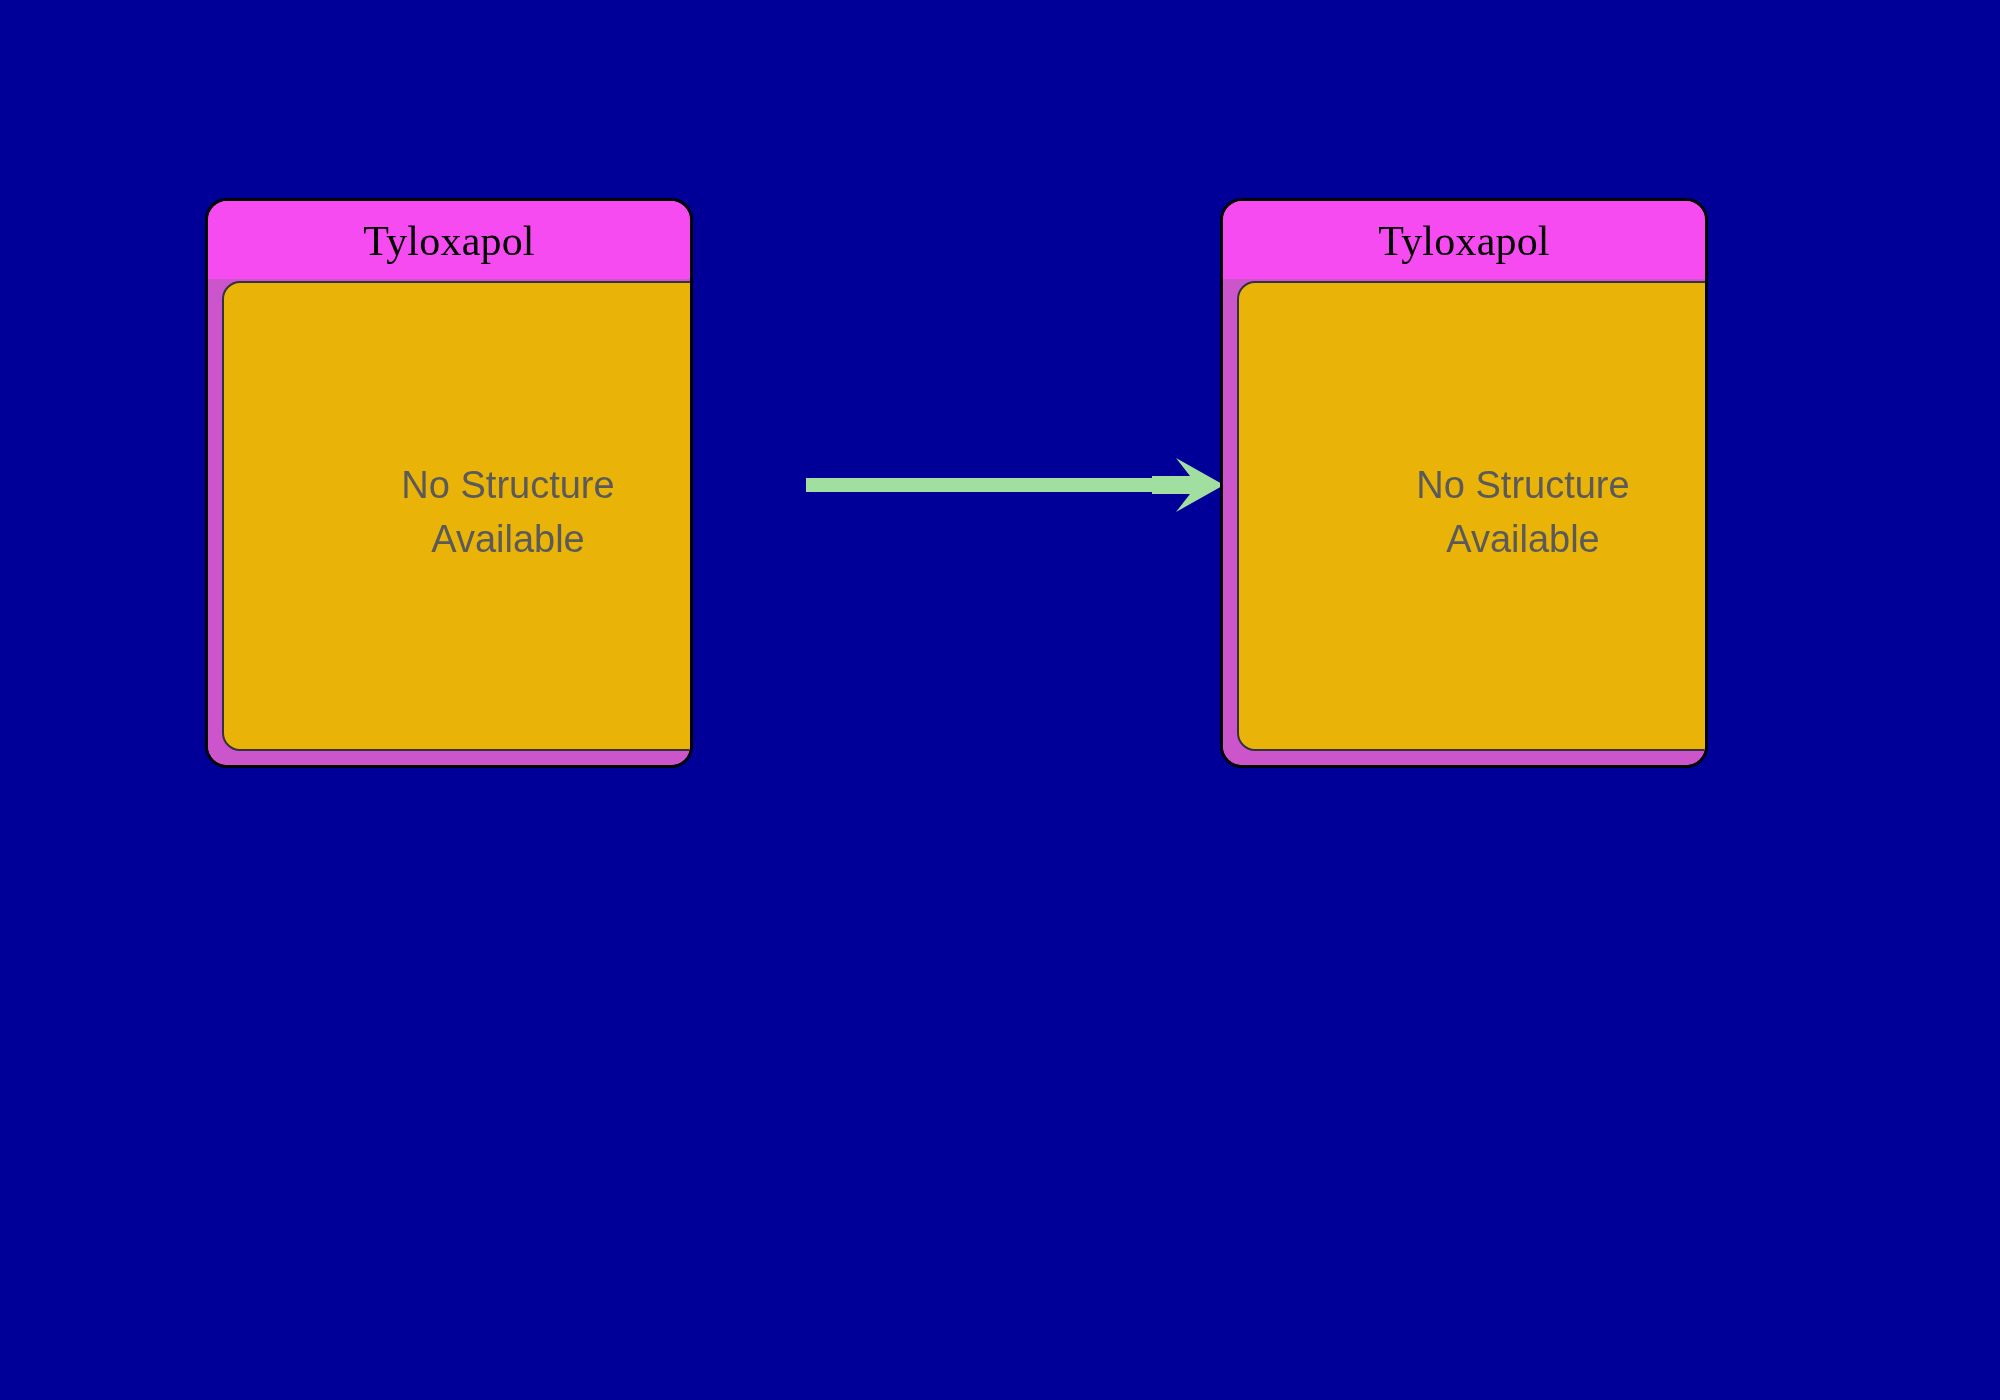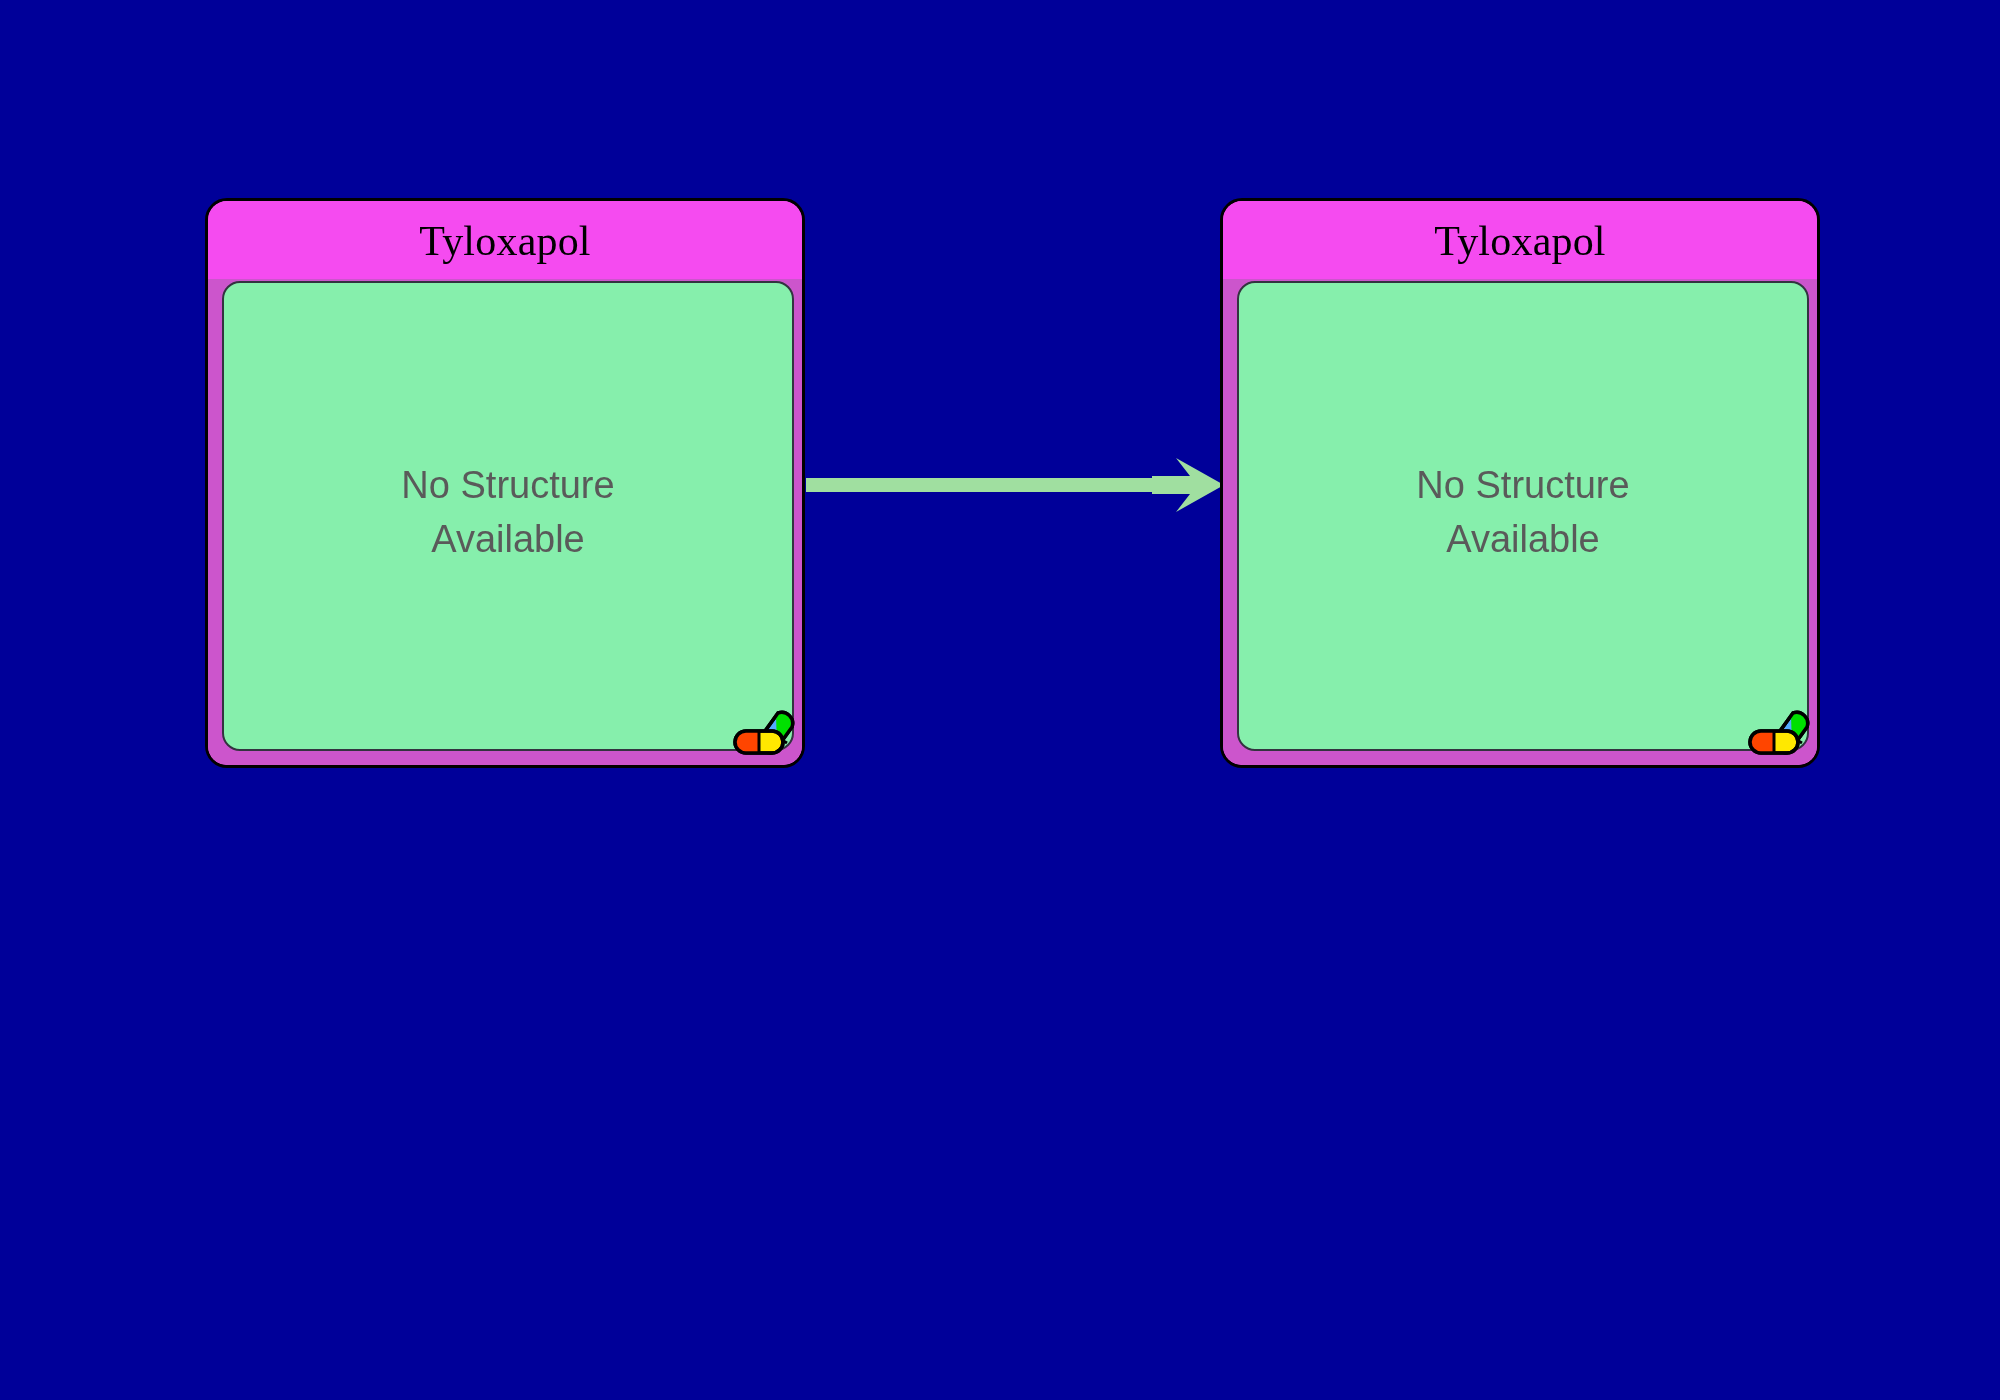--- a/index.html
+++ b/index.html
@@ -18,21 +18,21 @@
   #canvas {
     position: absolute;
     left: 0; top: 0;
     width: 2000px;
     height: 1400px;
   }
 
   
   .card {
     position: absolute;
-    width: 600px;
+    width: 488px;
     height: 570px;
     box-sizing: border-box;
     background: #F54BF0;
     border: 3px solid #000000;
     border-radius: 22px;
     overflow: hidden;
   }
   .card-inner-shell {
     position: absolute;
     left: 0; top: 0;
@@ -56,21 +56,21 @@
     white-space: nowrap;
   }
 
   .card-panel {
     position: absolute;
     left: 14px;
     top: 80px;
     width: 572px;
     height: 470px;
     box-sizing: border-box;
-    background: #86efac;
+    background: #eab308;
     border: 2px solid #333340;
     border-radius: 18px;
     display: flex;
     align-items: center;
     justify-content: center;
   }
 
   .panel-text {
     font-family: "Liberation Sans", sans-serif;
     font-size: 38px;

